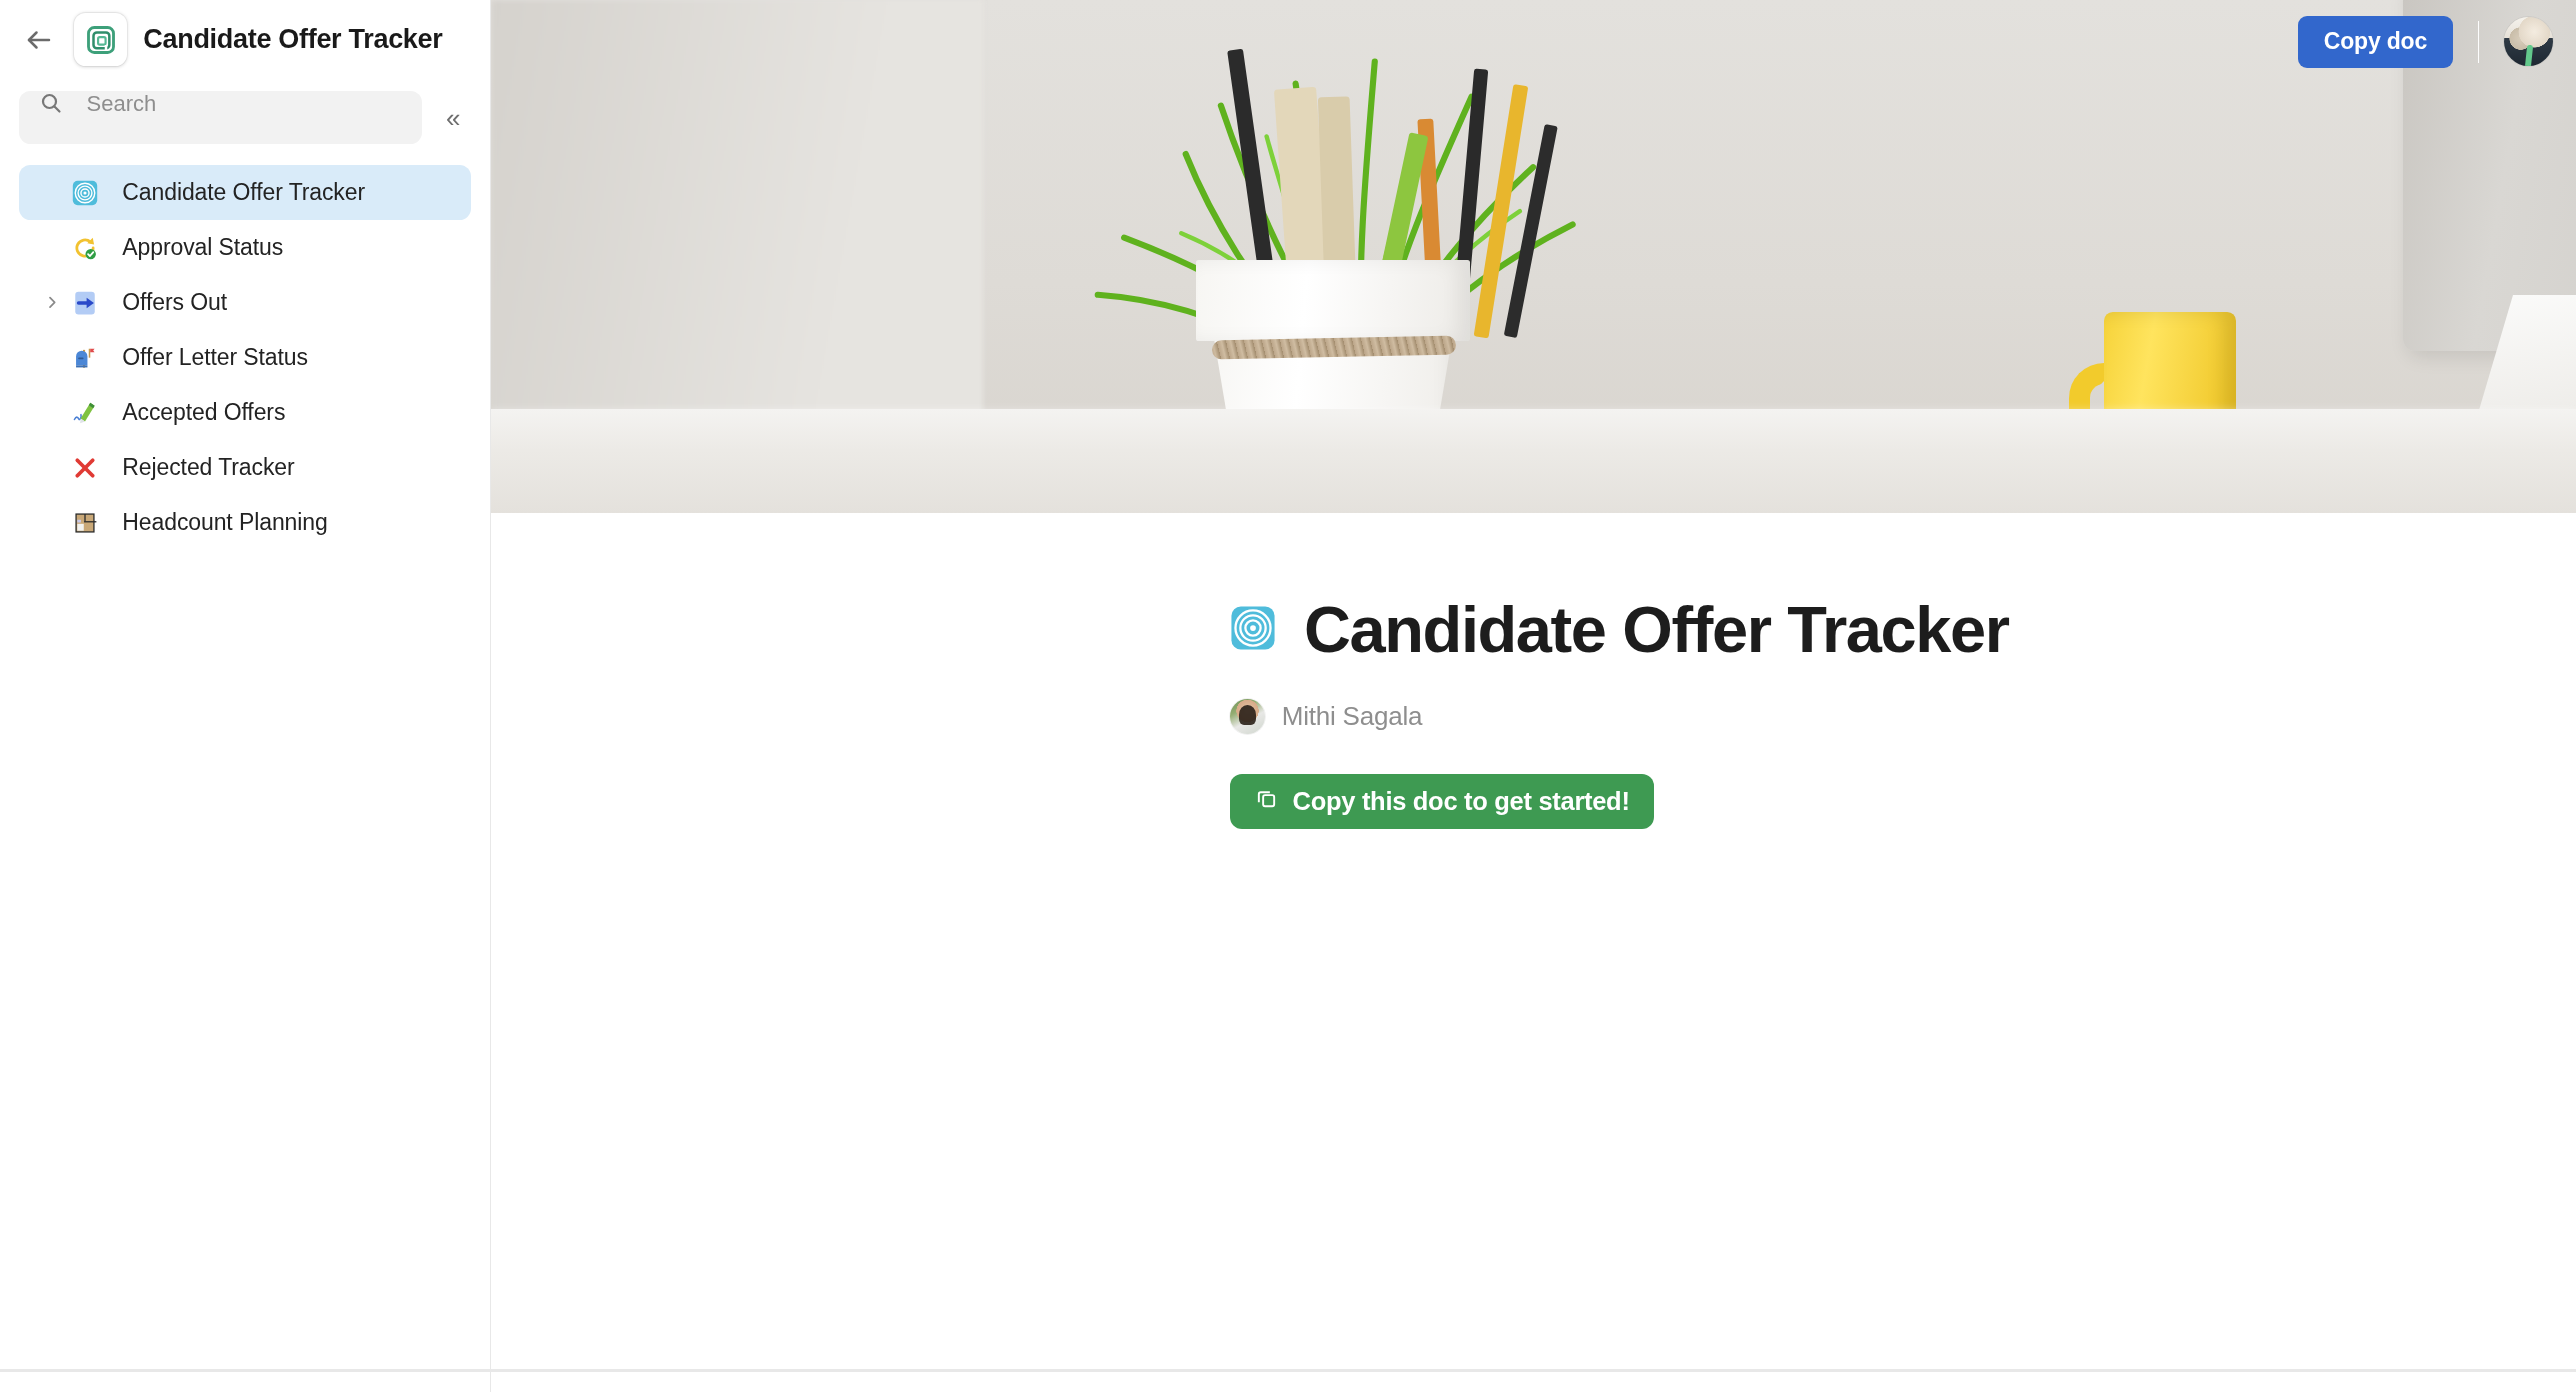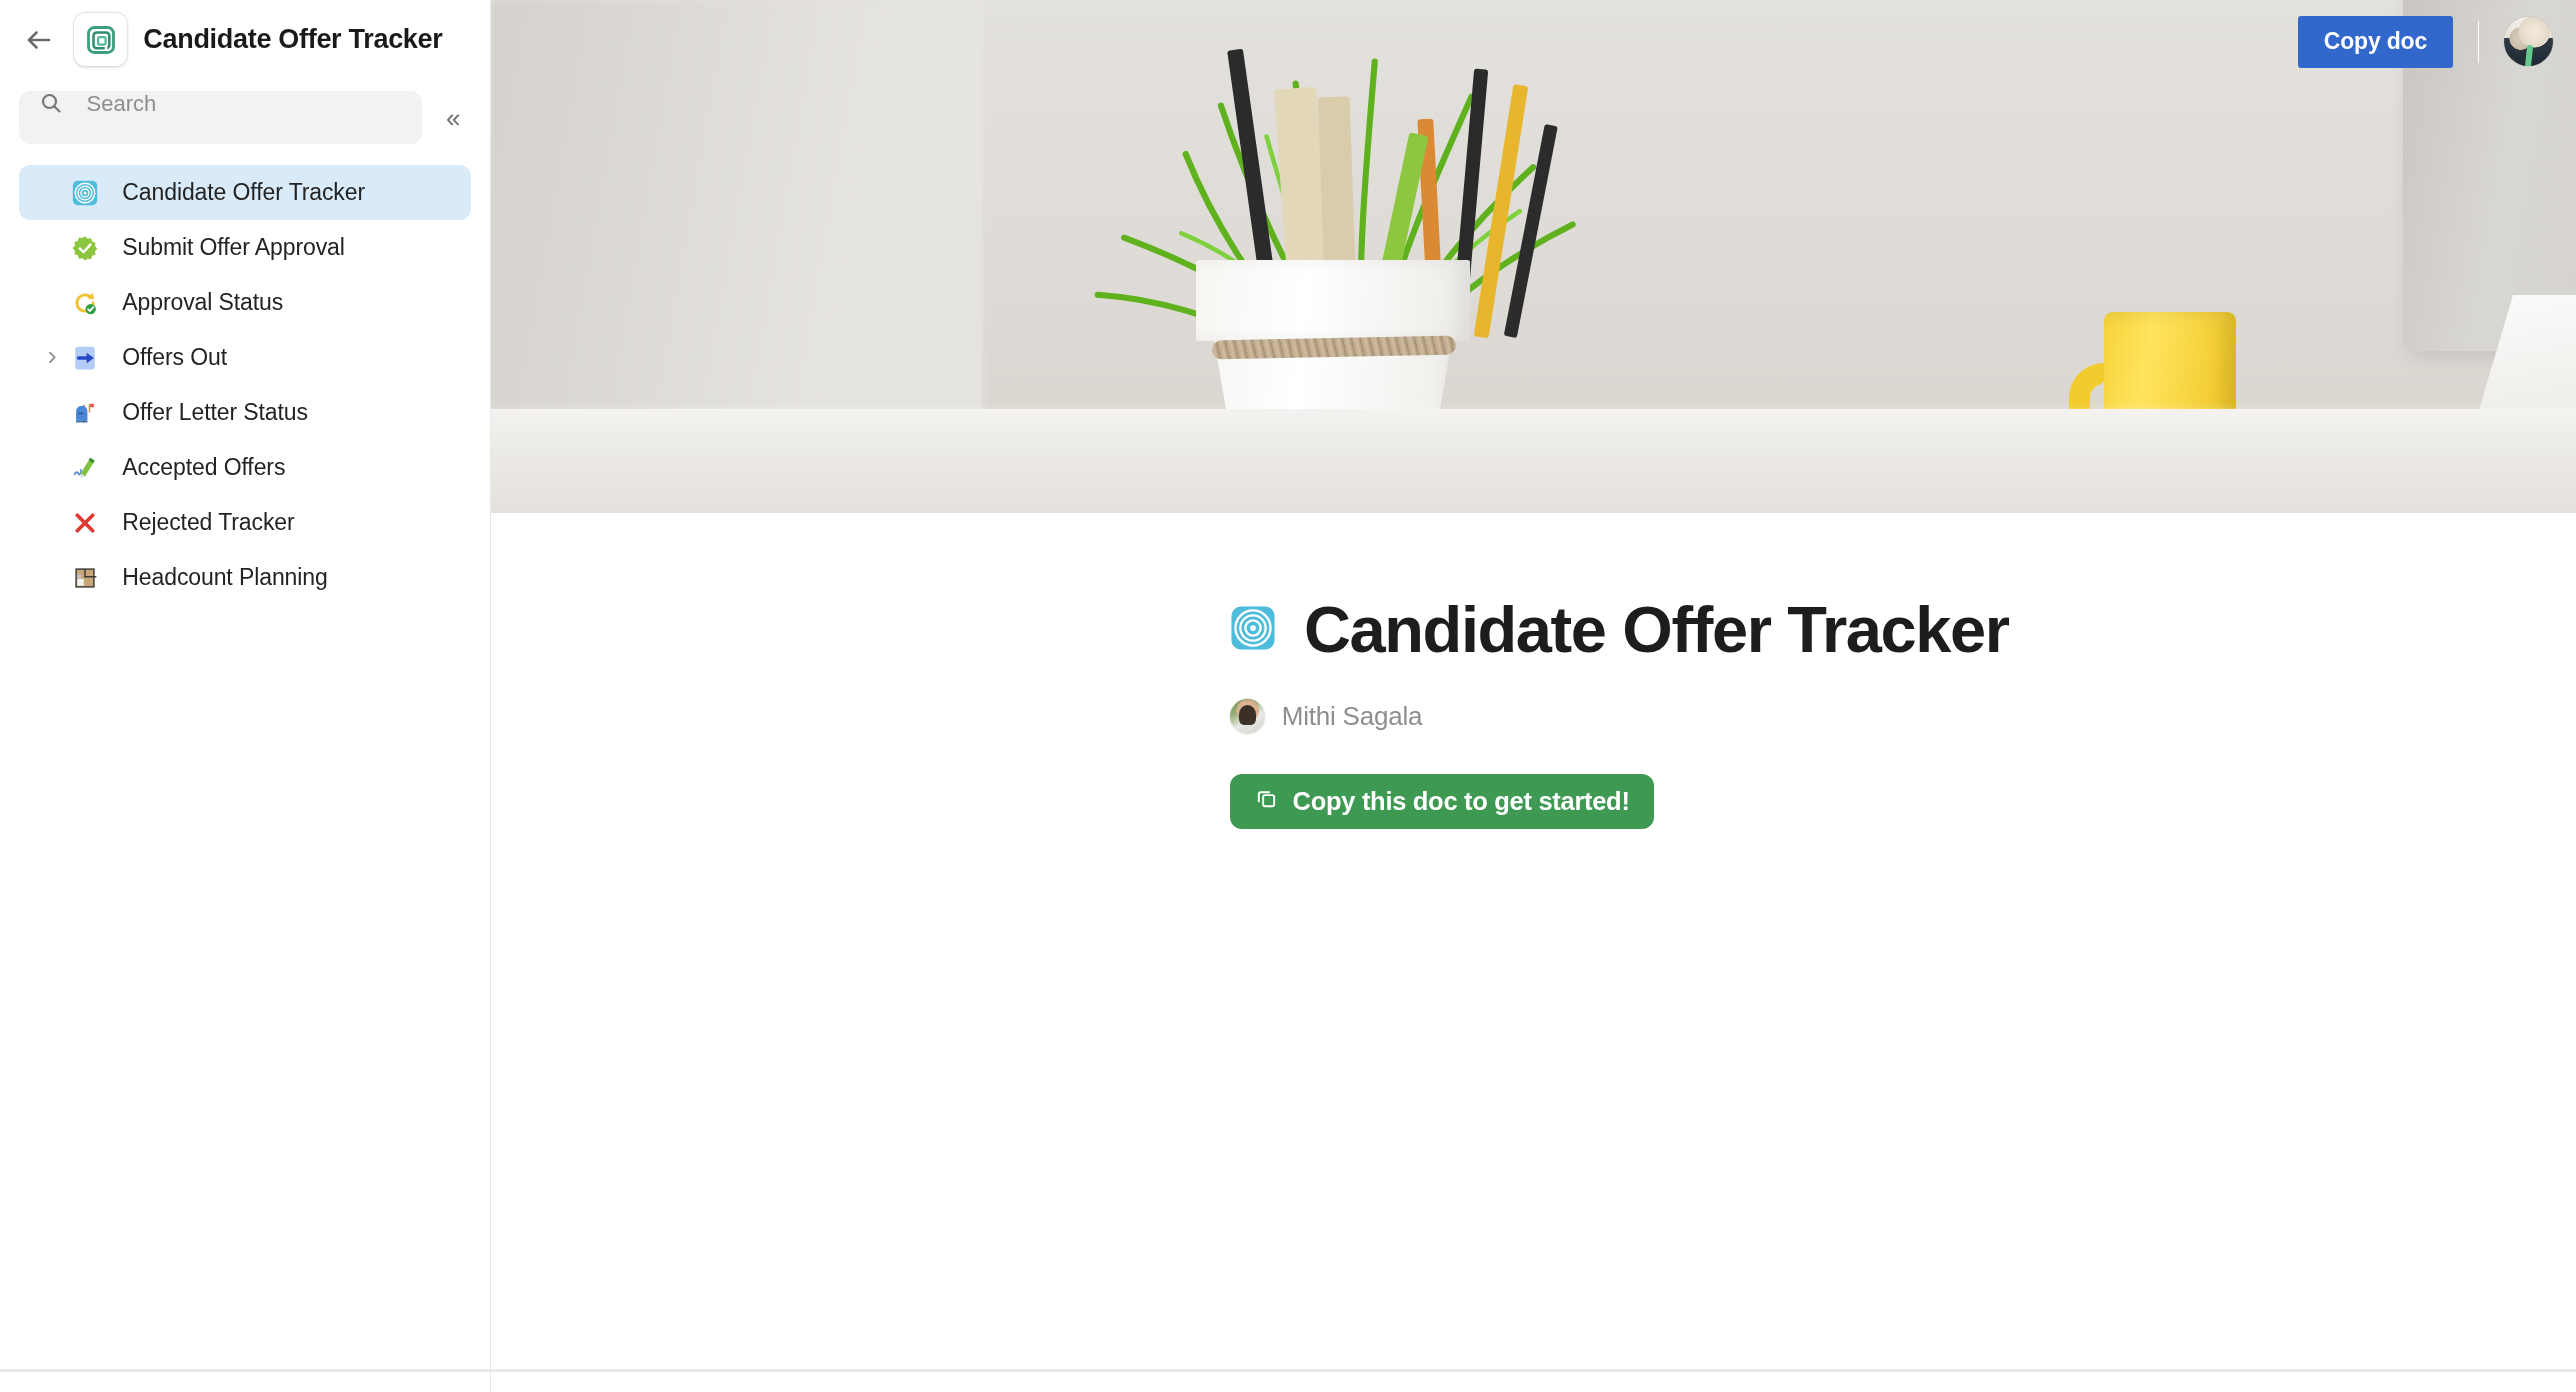--- a/index.html
+++ b/index.html
@@ -185,21 +185,21 @@
 
   .banner-actions {
     position: absolute; top: 16px; right: 23px;
     display: flex; align-items: center; gap: 0;
     z-index: 5;
   }
   .copy-doc-btn {
     background: #3267cc; color: #ffffff;
     font-family: "Liberation Sans", sans-serif;
     font-size: 23px; font-weight: bold;
-    border: none; border-radius: 3px;
+    border: none; border-radius: 9px;
     padding: 12.3px 26px; cursor: pointer;
     letter-spacing: -0.2px;
   }
   .vdivider {
     width: 1.8px; height: 42px; background: #ffffff;
     margin: 0 24.6px; opacity: 0.95;
   }
   .top-avatar {
     width: 49px; height: 49px; border-radius: 50%;
     background:
@@ -306,29 +306,20 @@
             <rect x="1" y="1" width="30" height="30" rx="6" fill="#4fbcdb"></rect>
             <circle cx="16" cy="16" r="12" fill="none" stroke="#ffffff" stroke-width="1.7"></circle>
             <circle cx="16" cy="16" r="8.5" fill="none" stroke="#ffffff" stroke-width="1.7"></circle>
             <circle cx="16" cy="16" r="5" fill="none" stroke="#ffffff" stroke-width="1.7"></circle>
             <circle cx="16" cy="16" r="1.9" fill="#ffffff"></circle>
           </svg>
         </span>
         <span class="nav-label">Candidate Offer Tracker</span>
       </div>
 
-      <div class="nav-item">
-        <span class="nav-ico">
-          <svg width="26" height="26" viewBox="0 0 32 32">
-            <path fill="#8cc63e" d="M16 1.5l3.1 3.0 4.3-.6 1.4 4.1 4.1 1.4-.6 4.3 3.0 3.1-3.0 3.1.6 4.3-4.1 1.4-1.4 4.1-4.3-.6L16 31.5l-3.1-3.0-4.3.6-1.4-4.1-4.1-1.4.6-4.3L.7 16l3.0-3.1-.6-4.3 4.1-1.4 1.4-4.1 4.3.6z"></path>
-            <polyline points="9.5,16.6 14.2,21.2 22.8,11.6" fill="none" stroke="#ffffff" stroke-width="3" stroke-linecap="round" stroke-linejoin="round"></polyline>
-          </svg>
-        </span>
-        <span class="nav-label">Submit Offer Approval</span>
-      </div>
 
       <div class="nav-item">
         <span class="nav-ico">
           <svg width="26" height="26" viewBox="0 0 32 32">
             <path d="M26 16a10 10 0 1 1-3.4-7.5" fill="none" stroke="#f2c230" stroke-width="3.4" stroke-linecap="round"></path>
             <polygon points="25.5,3.5 27.2,11.8 18.8,10.3" fill="#f2c230"></polygon>
             <circle cx="23" cy="23.5" r="6.4" fill="#2f9e44"></circle>
             <polyline points="19.8,23.6 22.1,25.9 26.2,21.1" fill="none" stroke="#ffffff" stroke-width="2.2" stroke-linecap="round" stroke-linejoin="round"></polyline>
           </svg>
         </span>

